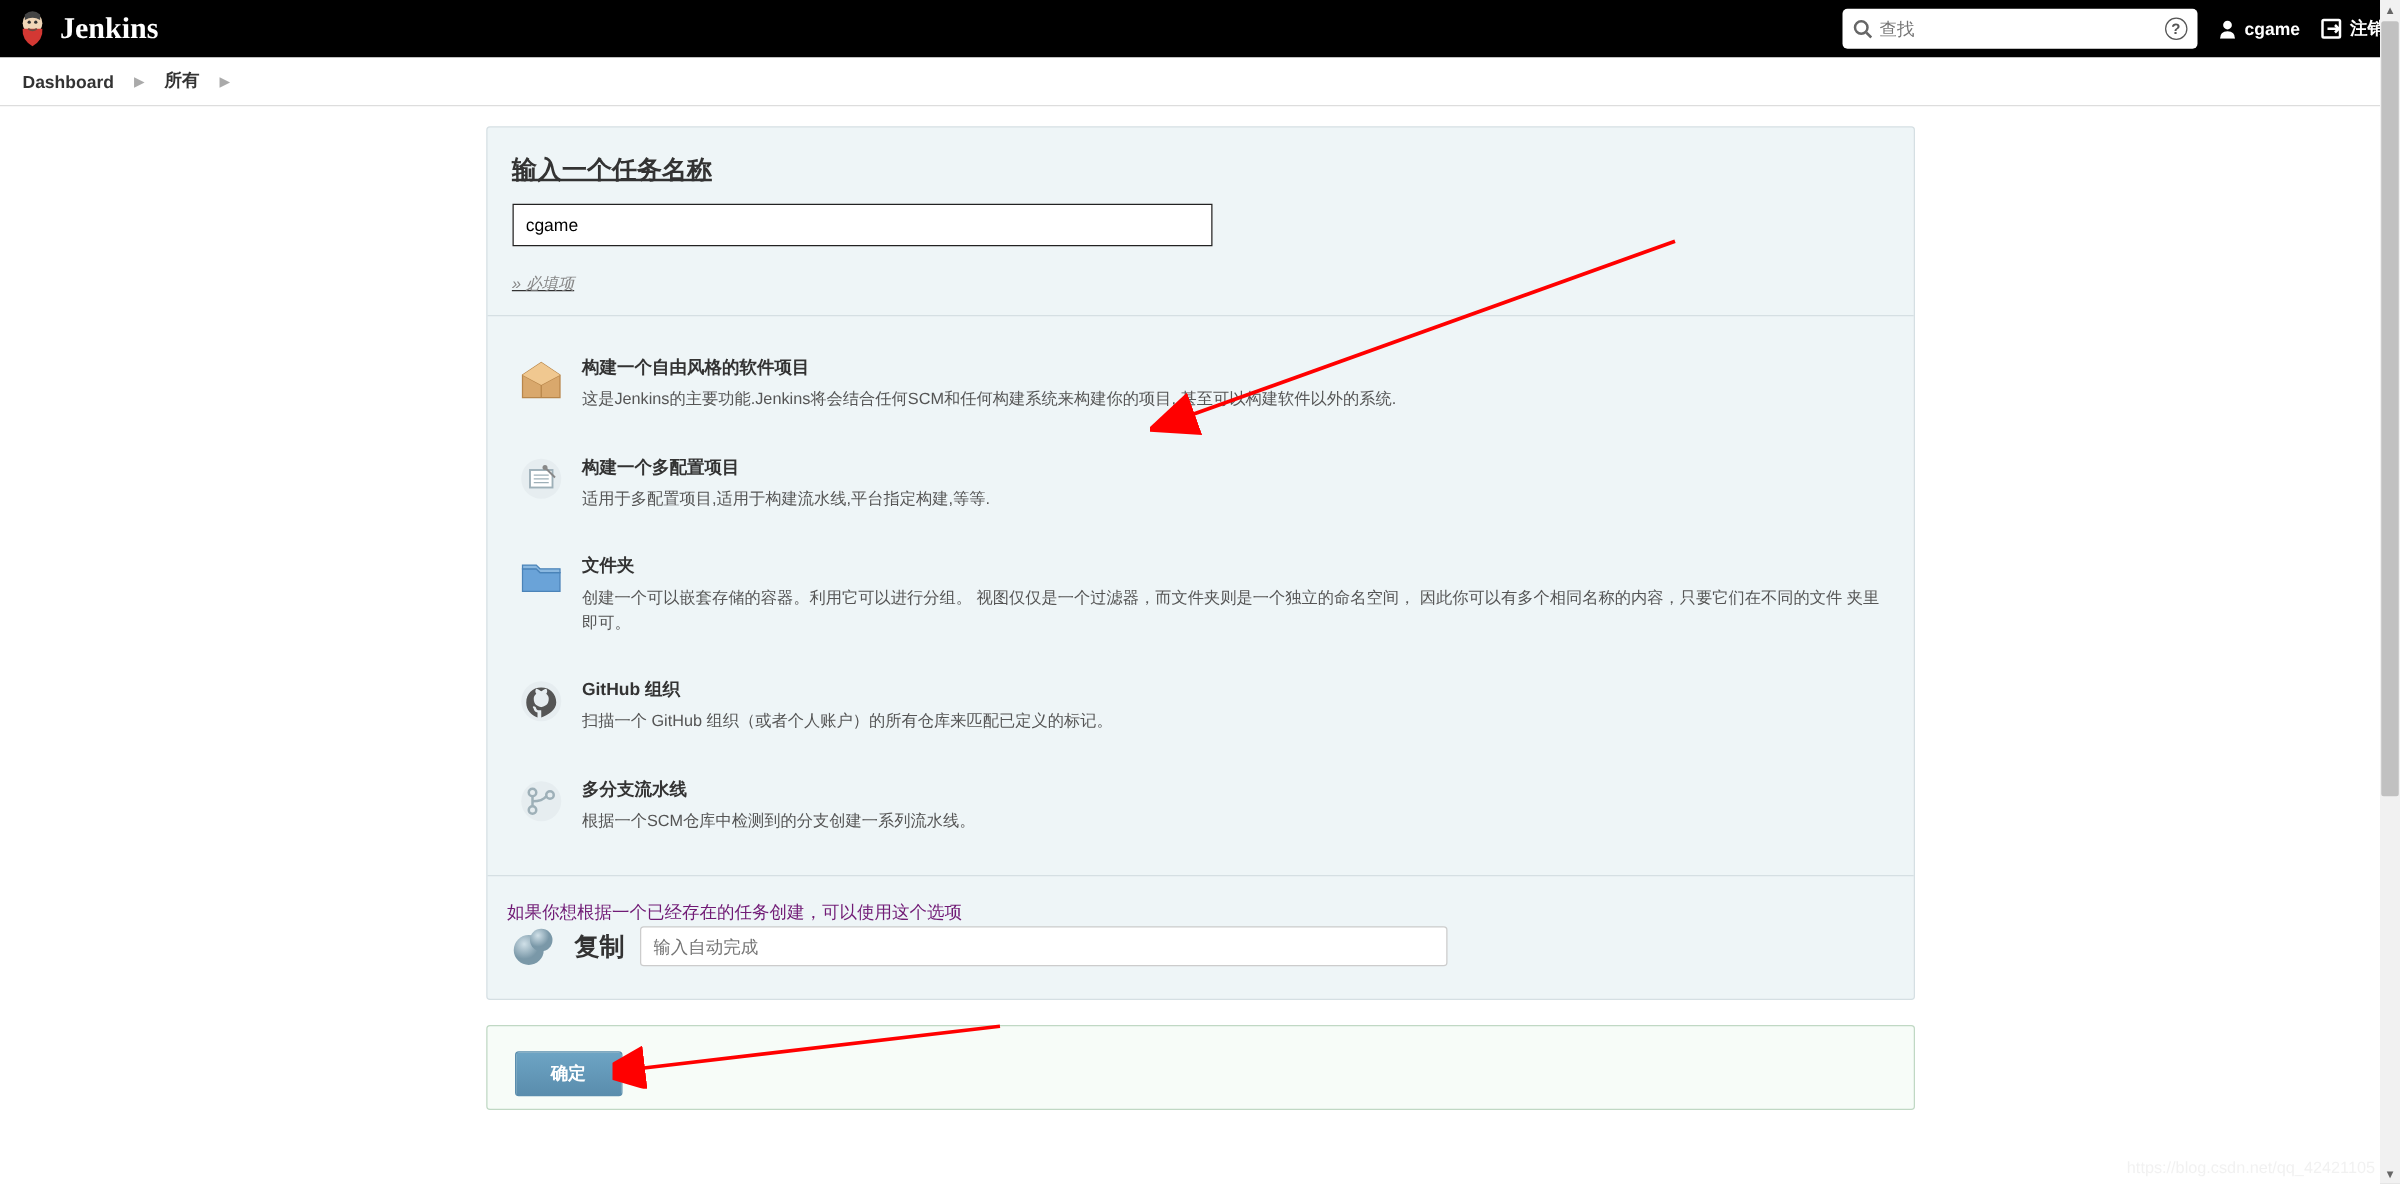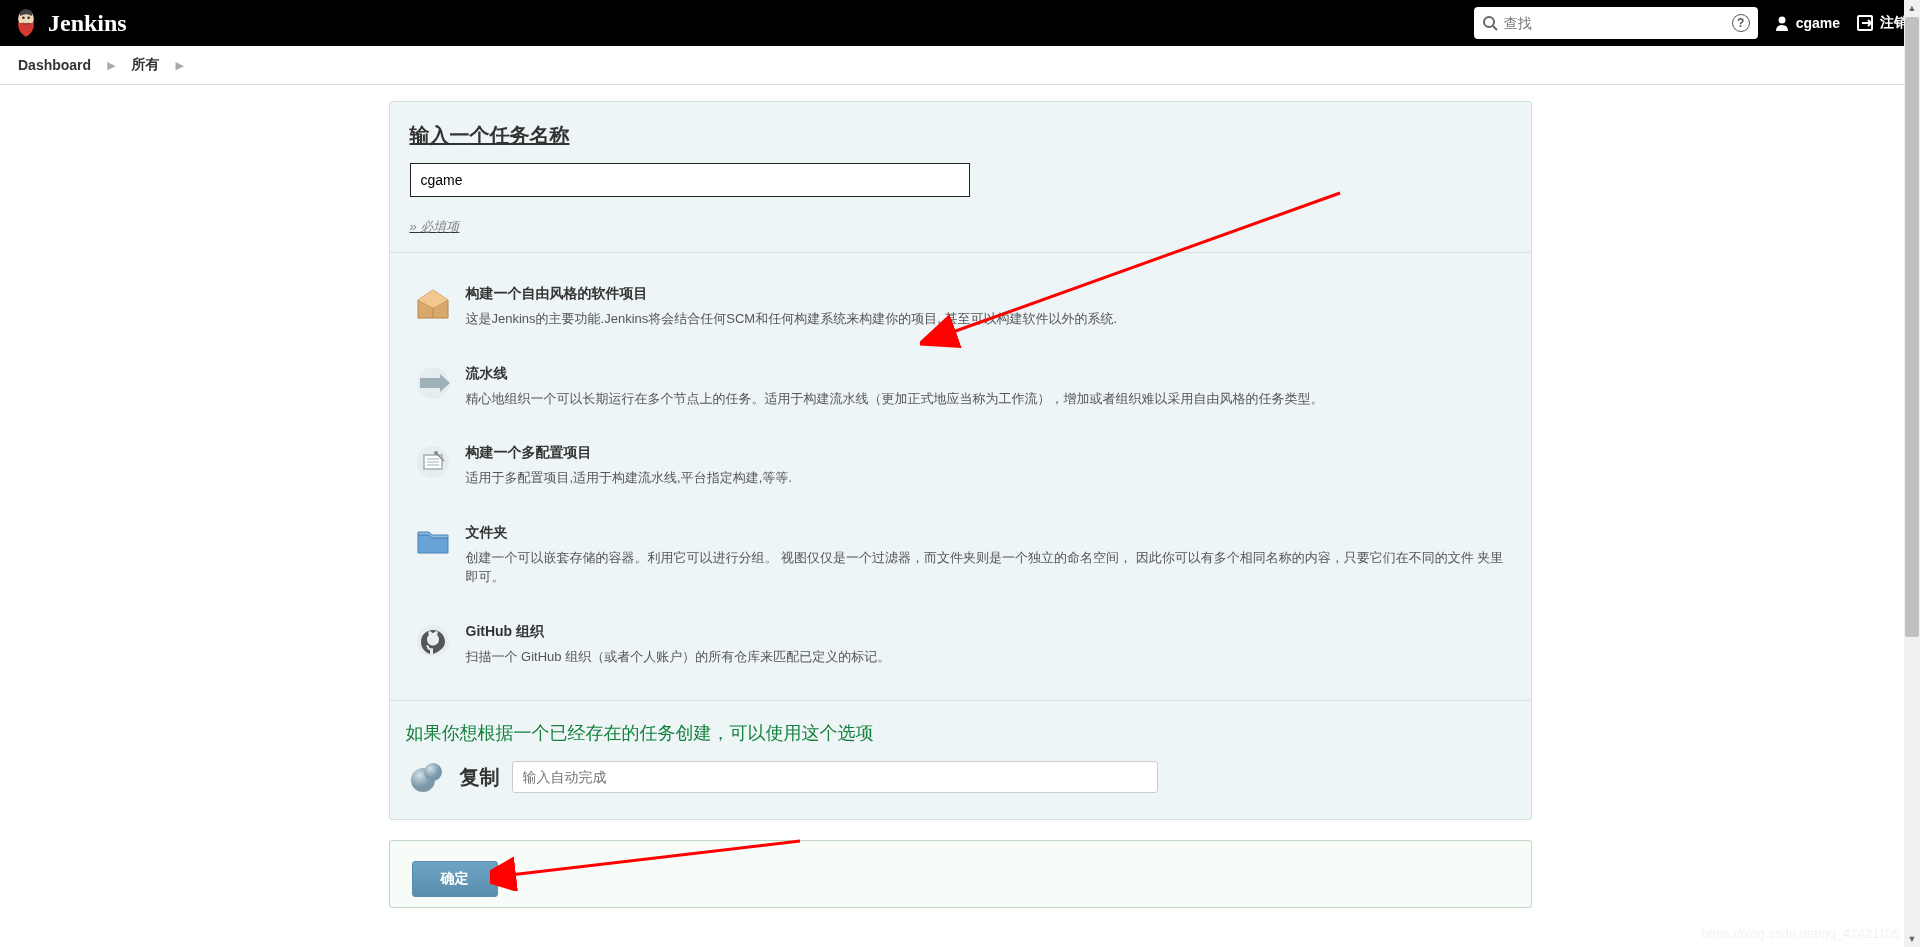--- a/index.html
+++ b/index.html
@@ -202,23 +202,22 @@
     .item-desc {
       font-size: 13px;
       color: #555;
       line-height: 1.5;
     }
     
     .copy-section {
       padding: 20px 16px 24px;
     }
     .copy-hint {
-      font-size: 18px;
-      color: #15803d;
-      margin-bottom: 14px;
+      font-size: 14px;
+      color: #701a75;
     }
     .copy-row {
       display: flex;
       align-items: center;
     }
     .copy-icon-wrap {
       width: 42px;
       height: 36px;
       flex-shrink: 0;
       margin-right: 12px;
@@ -388,32 +387,20 @@
             <path d="M19 22 L19 32" fill="none" stroke="#b8864a" stroke-width="1"></path>
             <path d="M4 14 L19 4 L34 14 L19 22 Z" fill="#f0c890"></path>
           </svg>
         </div>
         <div class="item-content">
           <div class="item-title">构建一个自由风格的软件项目</div>
           <div class="item-desc">这是Jenkins的主要功能.Jenkins将会结合任何SCM和任何构建系统来构建你的项目, 甚至可以构建软件以外的系统.</div>
         </div>
       </div>
 
-      <div class="item-card">
-        <div class="item-icon">
-          <svg width="38" height="34" viewBox="0 0 38 34">
-            <circle cx="19" cy="17" r="16" fill="#e6edf0"></circle>
-            <path d="M6 12 L26 12 L26 8 L36 17 L26 26 L26 22 L6 22 Z" fill="#9eb0b8"></path>
-          </svg>
-        </div>
-        <div class="item-content">
-          <div class="item-title">流水线</div>
-          <div class="item-desc">精心地组织一个可以长期运行在多个节点上的任务。适用于构建流水线（更加正式地应当称为工作流），增加或者组织难以采用自由风格的任务类型。</div>
-        </div>
-      </div>
 
       <div class="item-card">
         <div class="item-icon">
           <svg width="38" height="34" viewBox="0 0 38 34">
             <circle cx="19" cy="17" r="16" fill="#e6edf0"></circle>
             <rect x="10" y="10" width="18" height="14" fill="#fff" stroke="#9eb0b8" stroke-width="1.5"></rect>
             <line x1="13" y1="14" x2="25" y2="14" stroke="#9eb0b8"></line>
             <line x1="13" y1="17" x2="25" y2="17" stroke="#9eb0b8"></line>
             <line x1="13" y1="20" x2="25" y2="20" stroke="#9eb0b8"></line>
             <line x1="22" y1="8" x2="30" y2="16" stroke="#888" stroke-width="1.5"></line>
@@ -445,20 +432,36 @@
             <circle cx="19" cy="17" r="16" fill="#e6edf0"></circle>
             <path d="M19 6 C12 6 7 11 7 18 C7 24 11 28 16 30 L16 26 C14 26 13 24 13 23 C12 22 12 21 13 21 C14 21 15 22 15 23 C16 25 18 24 19 24 C19 23 19 22 20 22 C16 21 13 20 13 15 C13 13 14 12 15 11 C14 10 14 8 15 7 C17 7 18 9 19 9 C20 9 21 7 23 7 C24 8 24 10 23 11 C24 12 25 13 25 15 C25 20 22 21 18 22 C19 23 19 24 19 26 L19 30 C24 28 31 24 31 18 C31 11 26 6 19 6 Z" fill="#555"></path>
           </svg>
         </div>
         <div class="item-content">
           <div class="item-title">GitHub 组织</div>
           <div class="item-desc">扫描一个 GitHub 组织（或者个人账户）的所有仓库来匹配已定义的标记。</div>
         </div>
       </div>
 
+      <div class="item-card">
+        <div class="item-icon">
+          <svg width="38" height="34" viewBox="0 0 38 34">
+            <circle cx="19" cy="17" r="16" fill="#e6edf0"></circle>
+            <circle cx="12" cy="10" r="3" fill="none" stroke="#9eb0b8" stroke-width="2"></circle>
+            <circle cx="12" cy="24" r="3" fill="none" stroke="#9eb0b8" stroke-width="2"></circle>
+            <circle cx="26" cy="12" r="3" fill="none" stroke="#9eb0b8" stroke-width="2"></circle>
+            <path d="M12 13 L12 21" stroke="#9eb0b8" stroke-width="2"></path>
+            <path d="M12 17 Q20 17 23 13" stroke="#9eb0b8" stroke-width="2" fill="none"></path>
+          </svg>
+        </div>
+        <div class="item-content">
+          <div class="item-title">多分支流水线</div>
+          <div class="item-desc">根据一个SCM仓库中检测到的分支创建一系列流水线。</div>
+        </div>
+      </div>
 
     </div>
 
     <div class="copy-section">
       <div class="copy-hint">如果你想根据一个已经存在的任务创建，可以使用这个选项</div>
       <div class="copy-row">
         <div class="copy-icon-wrap">
           <svg width="36" height="34" viewBox="0 0 36 34">
             <defs>
               <radialGradient id="sphg" cx="35%" cy="30%">

